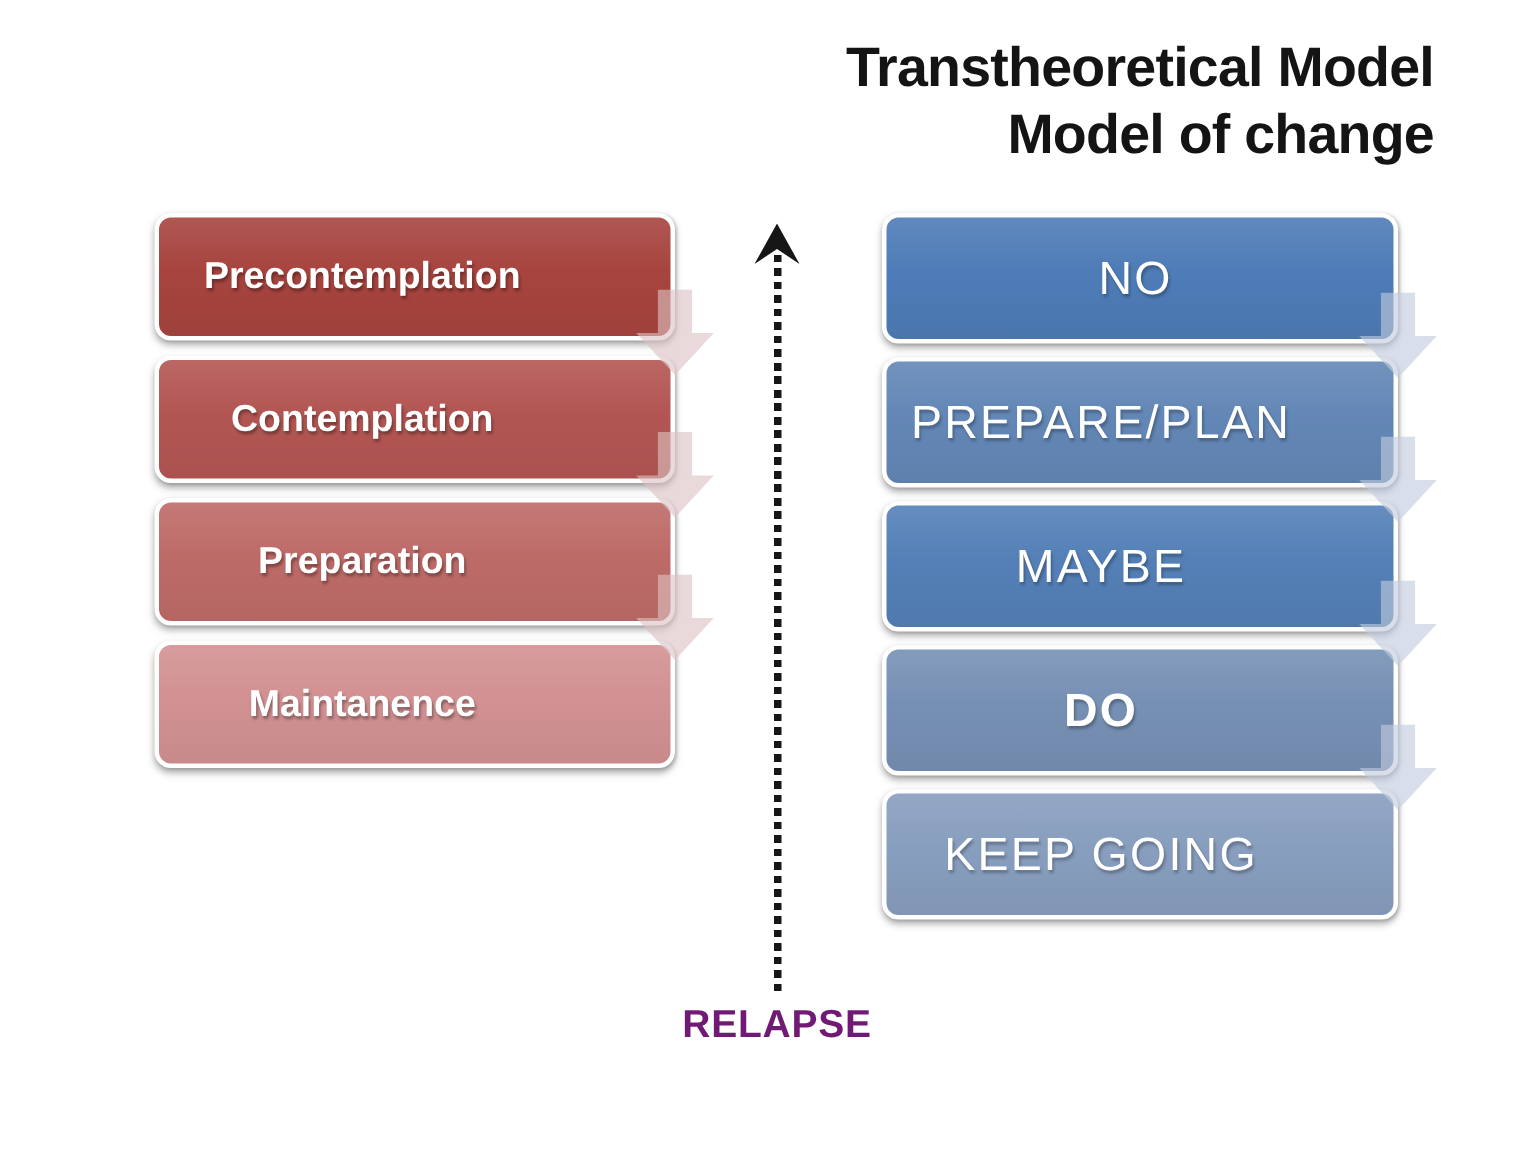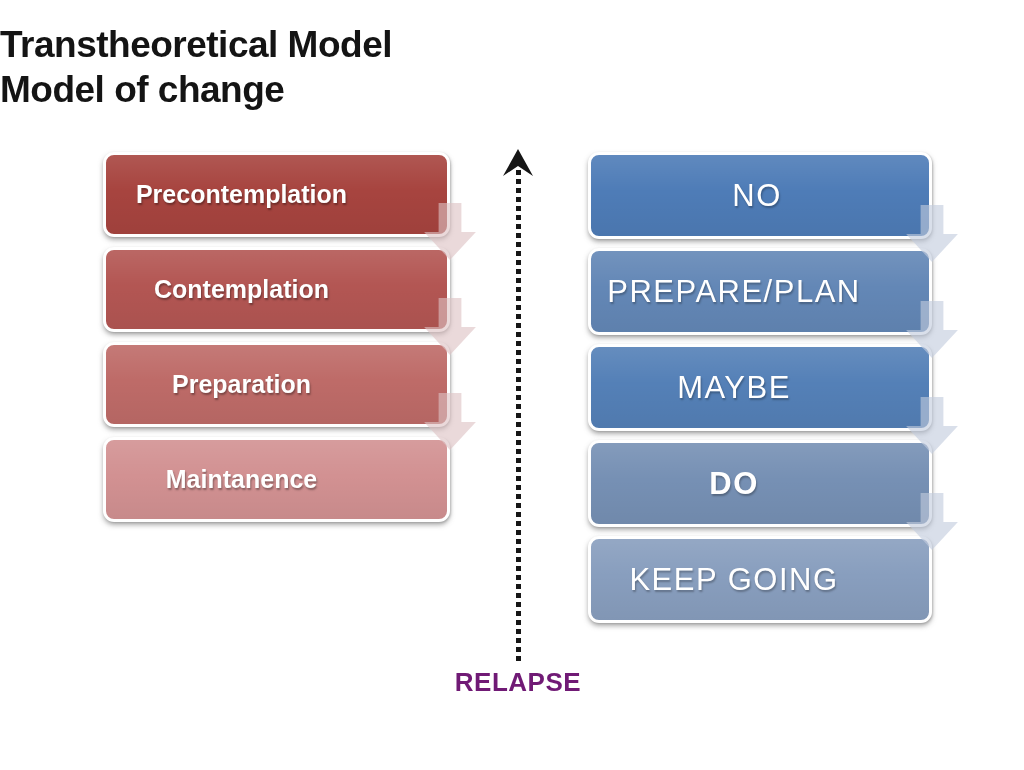--- a/index.html
+++ b/index.html
@@ -3,26 +3,26 @@
 <meta charset="utf-8">
 <style>
   html,body{margin:0;padding:0;}
   body{font-family:"Liberation Sans", sans-serif; background:#e8e8e8;}
   .canvas{
     position:relative; width:1024px; height:770px; background:#ffffff;
     overflow:hidden; margin:0 auto;
   }
   .title{
     position:absolute; top:22px; left:0; width:956px;
-    text-align:left; font-weight:bold; font-size:37px; line-height:45px;
+    text-align:right; font-weight:bold; font-size:37px; line-height:45px;
     color:#141414; letter-spacing:-0.5px;
   }
   .title .tline{display:block;}
 
-  .col{position:absolute; top:152px; display:flex; flex-direction:column;}
+  .col{position:absolute; top:142px; display:flex; flex-direction:column;}
   .col-left{left:103px; width:347px; gap:10px;}
   .col-right{left:588px; width:344px; gap:9px;}
 
   .box{
     position:relative; box-sizing:border-box;
     border:3px solid #ffffff; border-radius:11px;
     box-shadow:0 3px 5px rgba(110,110,110,0.55), 1px 1px 2px rgba(150,150,150,0.4);
     display:flex; align-items:center; justify-content:center;
     color:#ffffff;
     background-image:linear-gradient(180deg, rgba(255,255,255,0.10), rgba(255,255,255,0) 45%, rgba(0,0,0,0.05));

